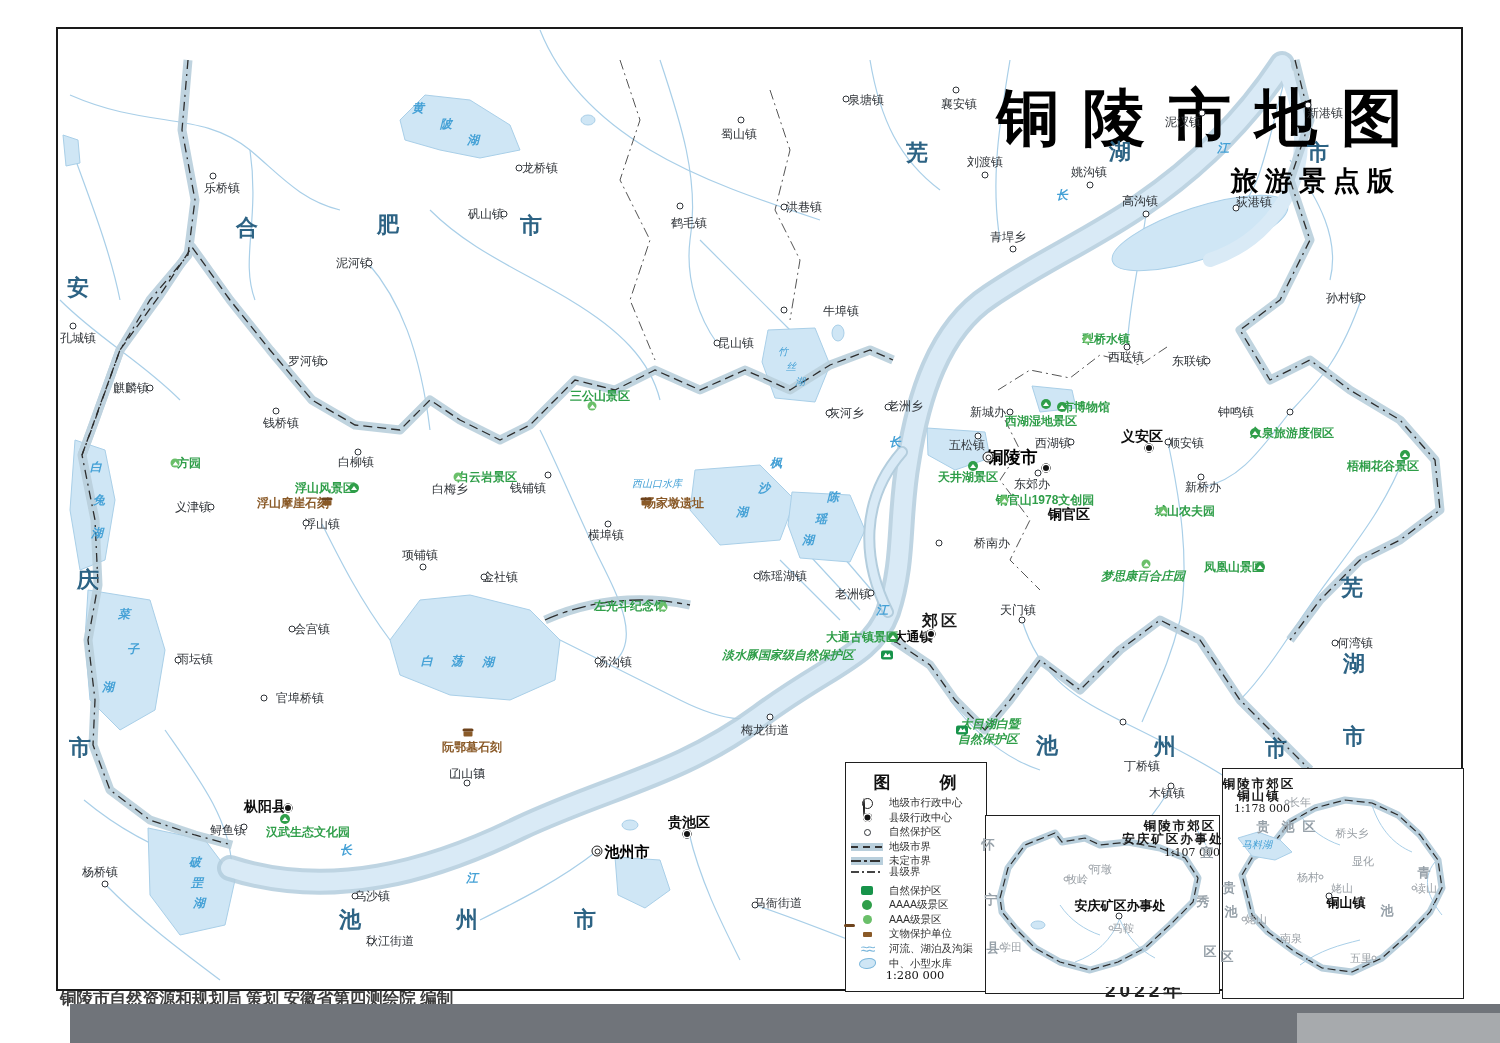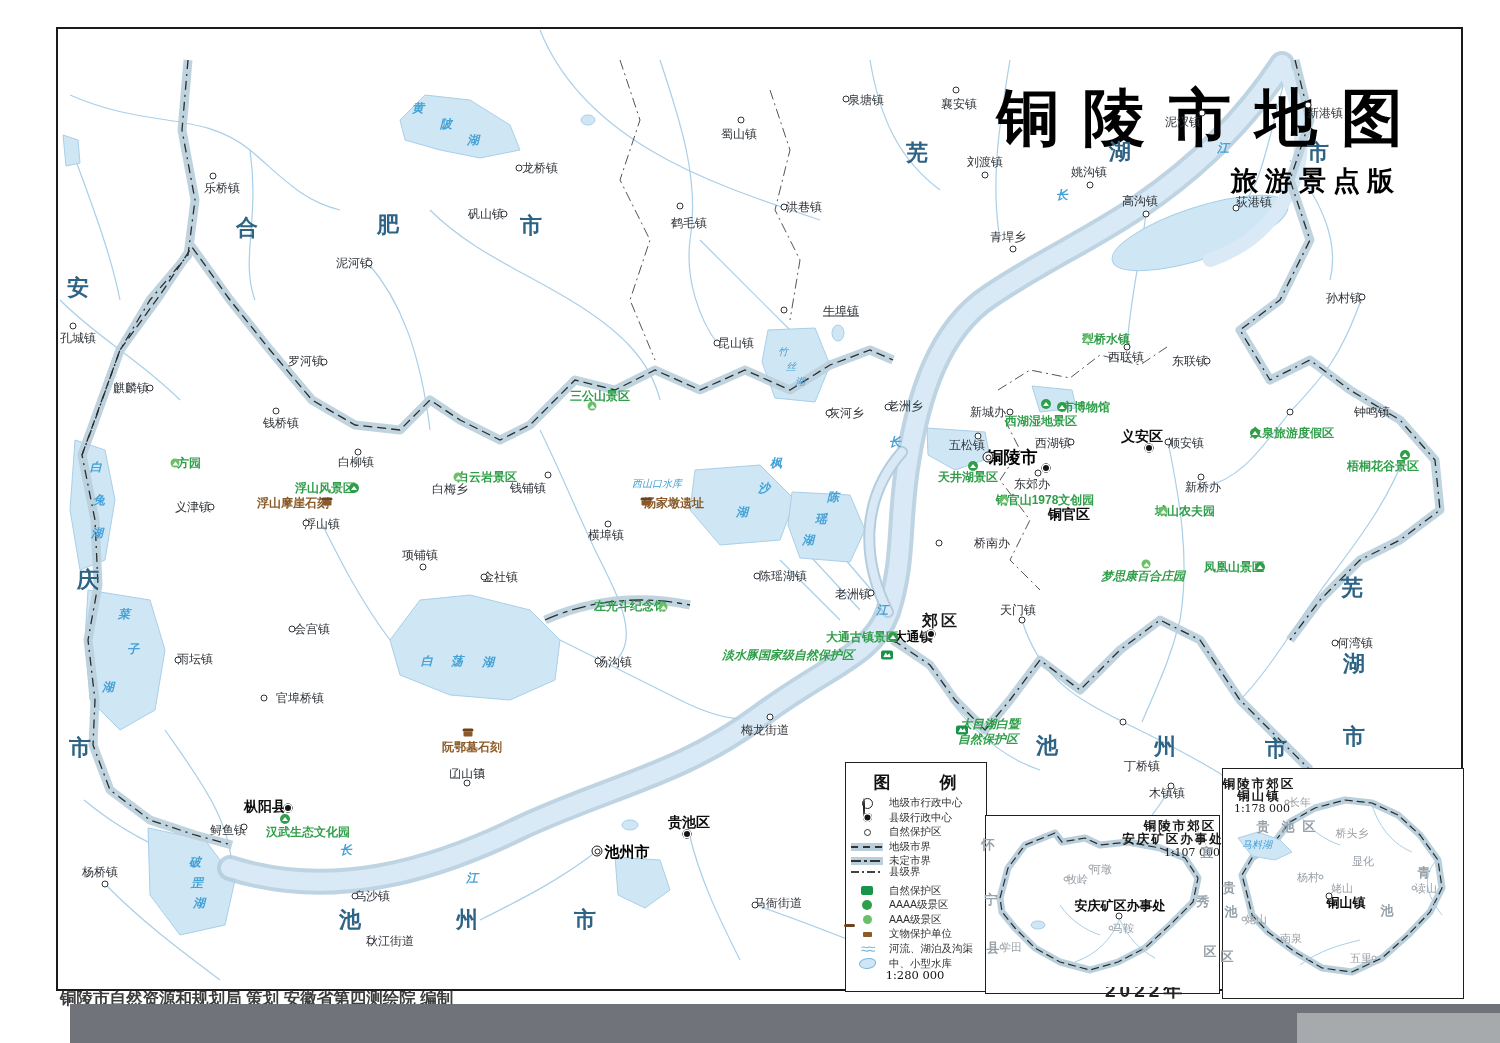--- a/index.html
+++ b/index.html
@@ -354,33 +354,33 @@
       <div class="lb town" style="left: 1089px; top: 172px;">姚沟镇</div>
       <div class="lb town" style="left: 1140px; top: 201px;">高沟镇</div>
       <div class="lb town" style="left: 1254px; top: 202px;">荻港镇</div>
       <div class="lb town" style="left: 540px; top: 168px;">龙桥镇</div>
       <div class="lb town" style="left: 486px; top: 214px;">矾山镇</div>
       <div class="lb town" style="left: 689px; top: 223px;">鹤毛镇</div>
       <div class="lb town" style="left: 804px; top: 207px;">洪巷镇</div>
       <div class="lb town" style="left: 354px; top: 263px;">泥河镇</div>
       <div class="lb town" style="left: 1008px; top: 237px;">青垾乡</div>
       <div class="lb town" style="left: 1344px; top: 298px;">孙村镇</div>
-      <div class="lb town" style="left: 841px; top: 311px; text-decoration: underline;">牛埠镇</div>
+      <div class="lb town" style="left: 841px; top: 311px;">牛埠镇</div>
       <div class="lb town" style="left: 736px; top: 343px;">昆山镇</div>
       <div class="lb town" style="left: 78px; top: 338px;">孔城镇</div>
       <div class="lb town" style="left: 306px; top: 361px;">罗河镇</div>
       <div class="lb town" style="left: 131px; top: 388px;">麒麟镇</div>
       <div class="lb town" style="left: 846px; top: 413px;">灰河乡</div>
       <div class="lb town" style="left: 905px; top: 406px;">老洲乡</div>
       <div class="lb town" style="left: 988px; top: 412px;">新城办</div>
       <div class="lb town" style="left: 281px; top: 423px;">钱桥镇</div>
       <div class="lb town" style="left: 967px; top: 445px;">五松镇</div>
       <div class="lb town" style="left: 1053px; top: 443px;">西湖镇</div>
       <div class="lb town" style="left: 1186px; top: 443px;">顺安镇</div>
-      <div class="lb town" style="left: 1372px; top: 412px; text-align: center;">钟鸣镇</div>
+      <div class="lb town" style="left: 1236px; top: 412px; text-align: center;">钟鸣镇</div>
       <div class="lb town" style="left: 356px; top: 462px;">白柳镇</div>
       <div class="lb town" style="left: 450px; top: 489px;">白梅乡</div>
       <div class="lb town" style="left: 522px; top: 488px; margin-left: 6px;">钱铺镇</div>
       <div class="lb town" style="left: 193px; top: 507px;">义津镇</div>
       <div class="lb town" style="left: 322px; top: 524px;">浮山镇</div>
       <div class="lb town" style="left: 420px; top: 555px;">项铺镇</div>
       <div class="lb town" style="left: 500px; top: 577px;">金社镇</div>
       <div class="lb town" style="left: 606px; top: 535px;">横埠镇</div>
       <div class="lb town" style="left: 312px; top: 629px;">会宫镇</div>
       <div class="lb town" style="left: 195px; top: 659px;">雨坛镇</div>

